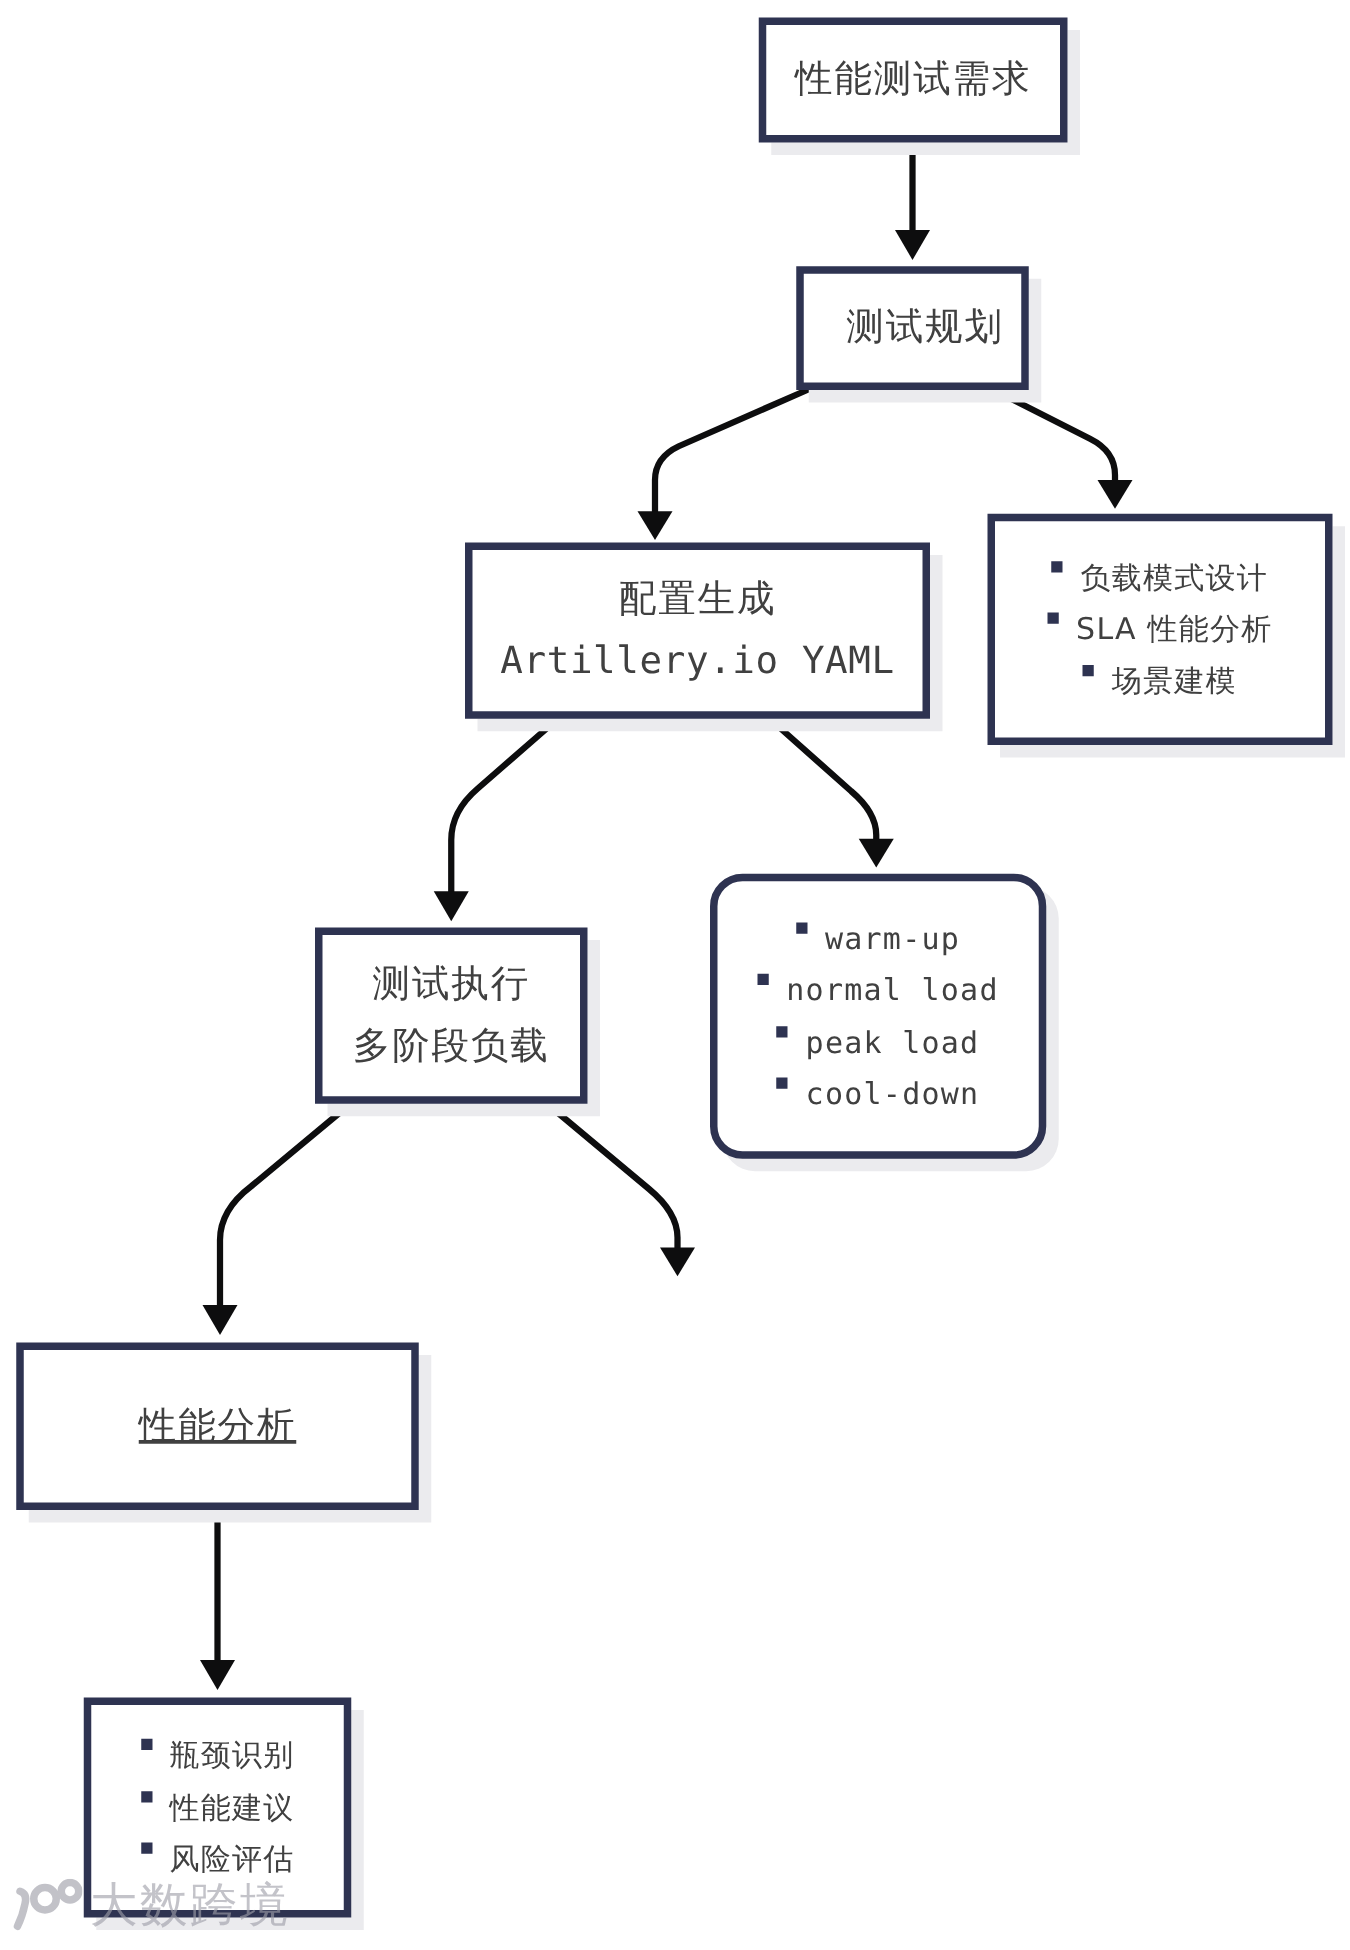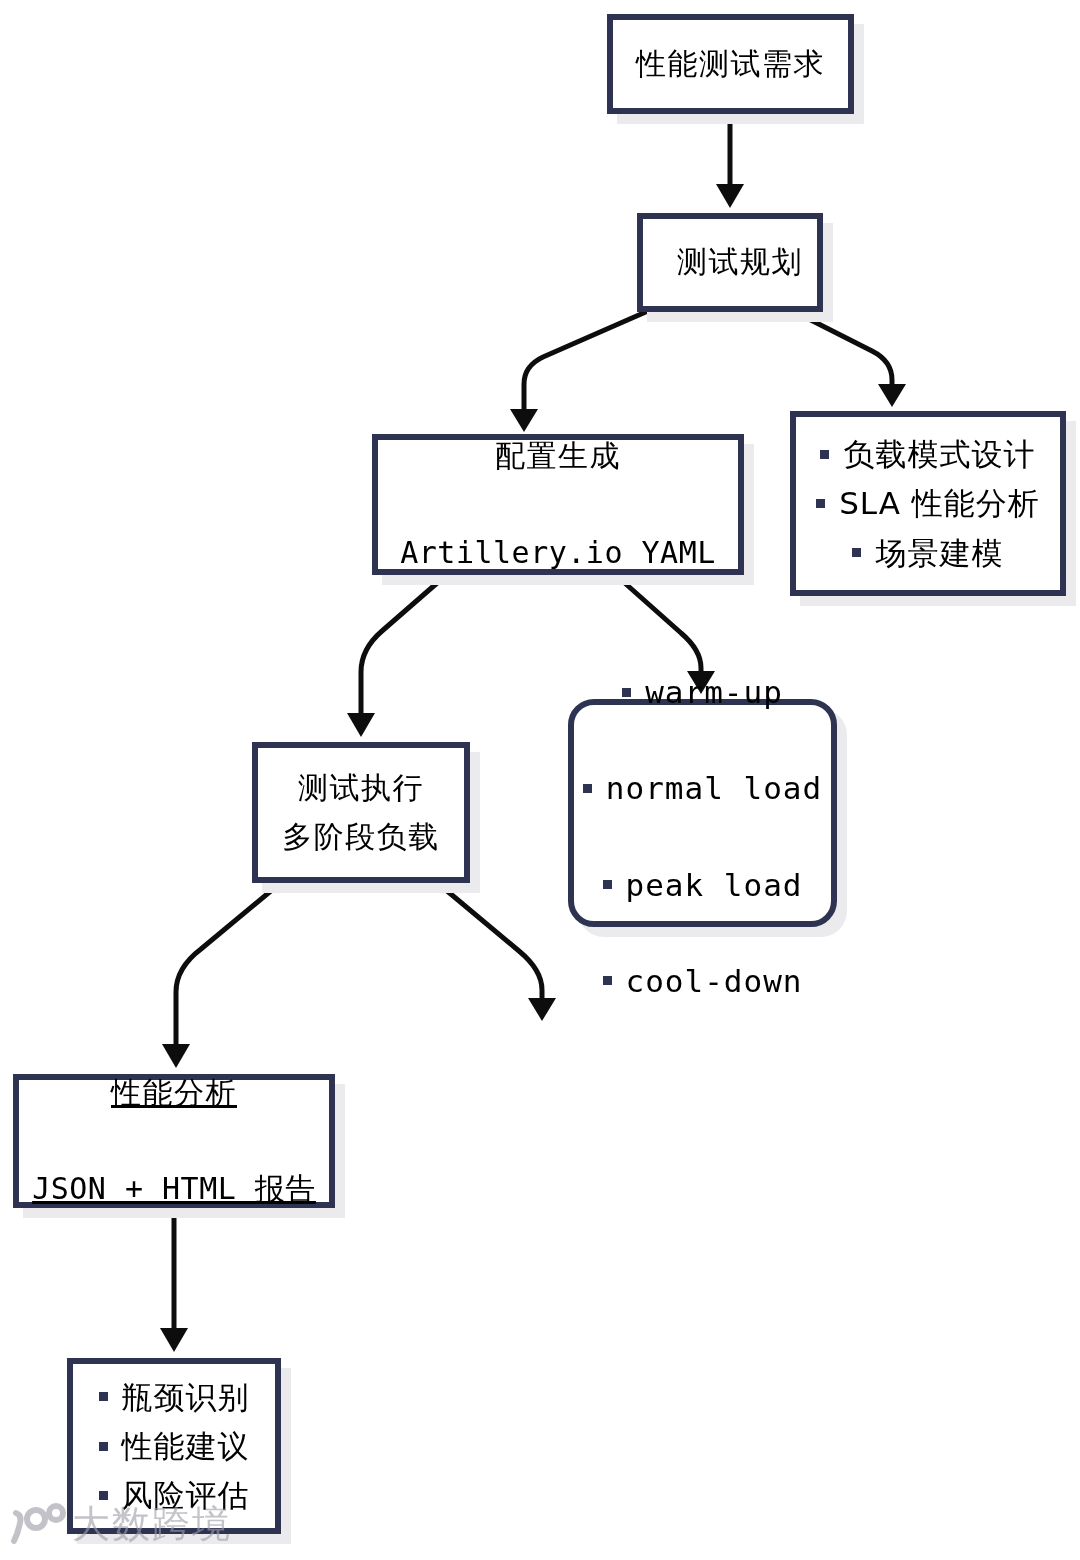--- a/index.html
+++ b/index.html
@@ -21,51 +21,50 @@
     width: 1080px;
     height: 1560px;
     pointer-events: none;
   }
   .node {
     position: absolute;
     box-sizing: border-box;
     background: #ffffff;
     border: 6px solid #2e3351;
     box-shadow: 10px 10px 0 0 #ebebee;
-    color: #000000;
+    color: #404040;
     display: flex;
     flex-direction: column;
     align-items: center;
     justify-content: center;
     text-align: center;
     gap: 15px;
   }
   .title-line {
     font-size: 30px;
     letter-spacing: 1.5px;
     white-space: nowrap;
     line-height: 1.15;
   }
   .mono {
     font-family: "DejaVu Sans Mono", "DejaVu Sans", monospace;
     letter-spacing: 0.5px;
-    margin-top: 47px;
   }
   .bullet-list {
     display: flex;
     flex-direction: column;
     gap: 15px;
     align-items: center;
   }
   .bullet-line {
     display: flex;
-    align-items: center;
+    align-items: flex-start;
     justify-content: center;
     gap: 14px;
-    font-size: 31px;
+    font-size: 24px;
     letter-spacing: 1px;
     white-space: nowrap;
     line-height: 1.1;
   }
   .bullet-square {
     display: inline-block;
     width: 9px;
     height: 9px;
     background: #2e3351;
     flex: 0 0 auto;
@@ -164,21 +163,20 @@
       </div>
       <div class="bullet-line mono">
         <span class="bullet-square"></span>
         <span>cool-down</span>
       </div>
     </div>
   </div>
 
   <div class="node" style="left:13px; top:1074px; width:322px; height:134px;text-decoration:underline;">
     <div class="title-line">性能分析</div>
-    <div class="title-line mono">JSON + HTML 报告</div>
   </div>
 
 
   <div class="node" style="left:67px; top:1358px; width:214px; height:176px;">
     <div class="bullet-list">
       <div class="bullet-line">
         <span class="bullet-square"></span>
         <span>瓶颈识别</span>
       </div>
       <div class="bullet-line">

